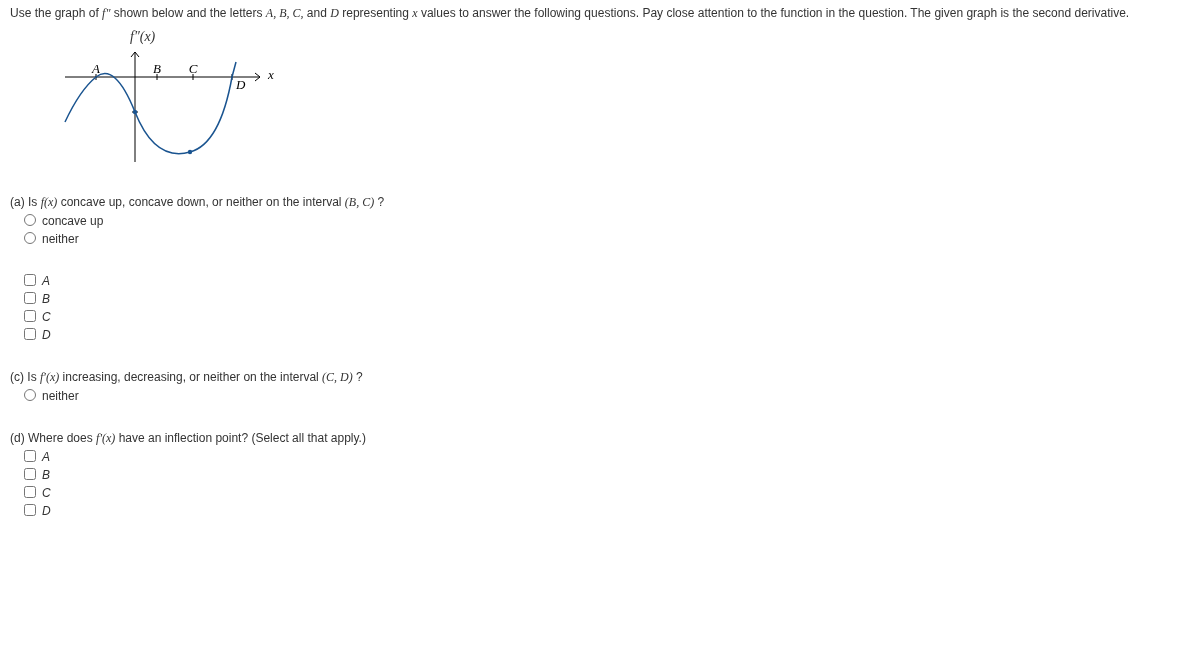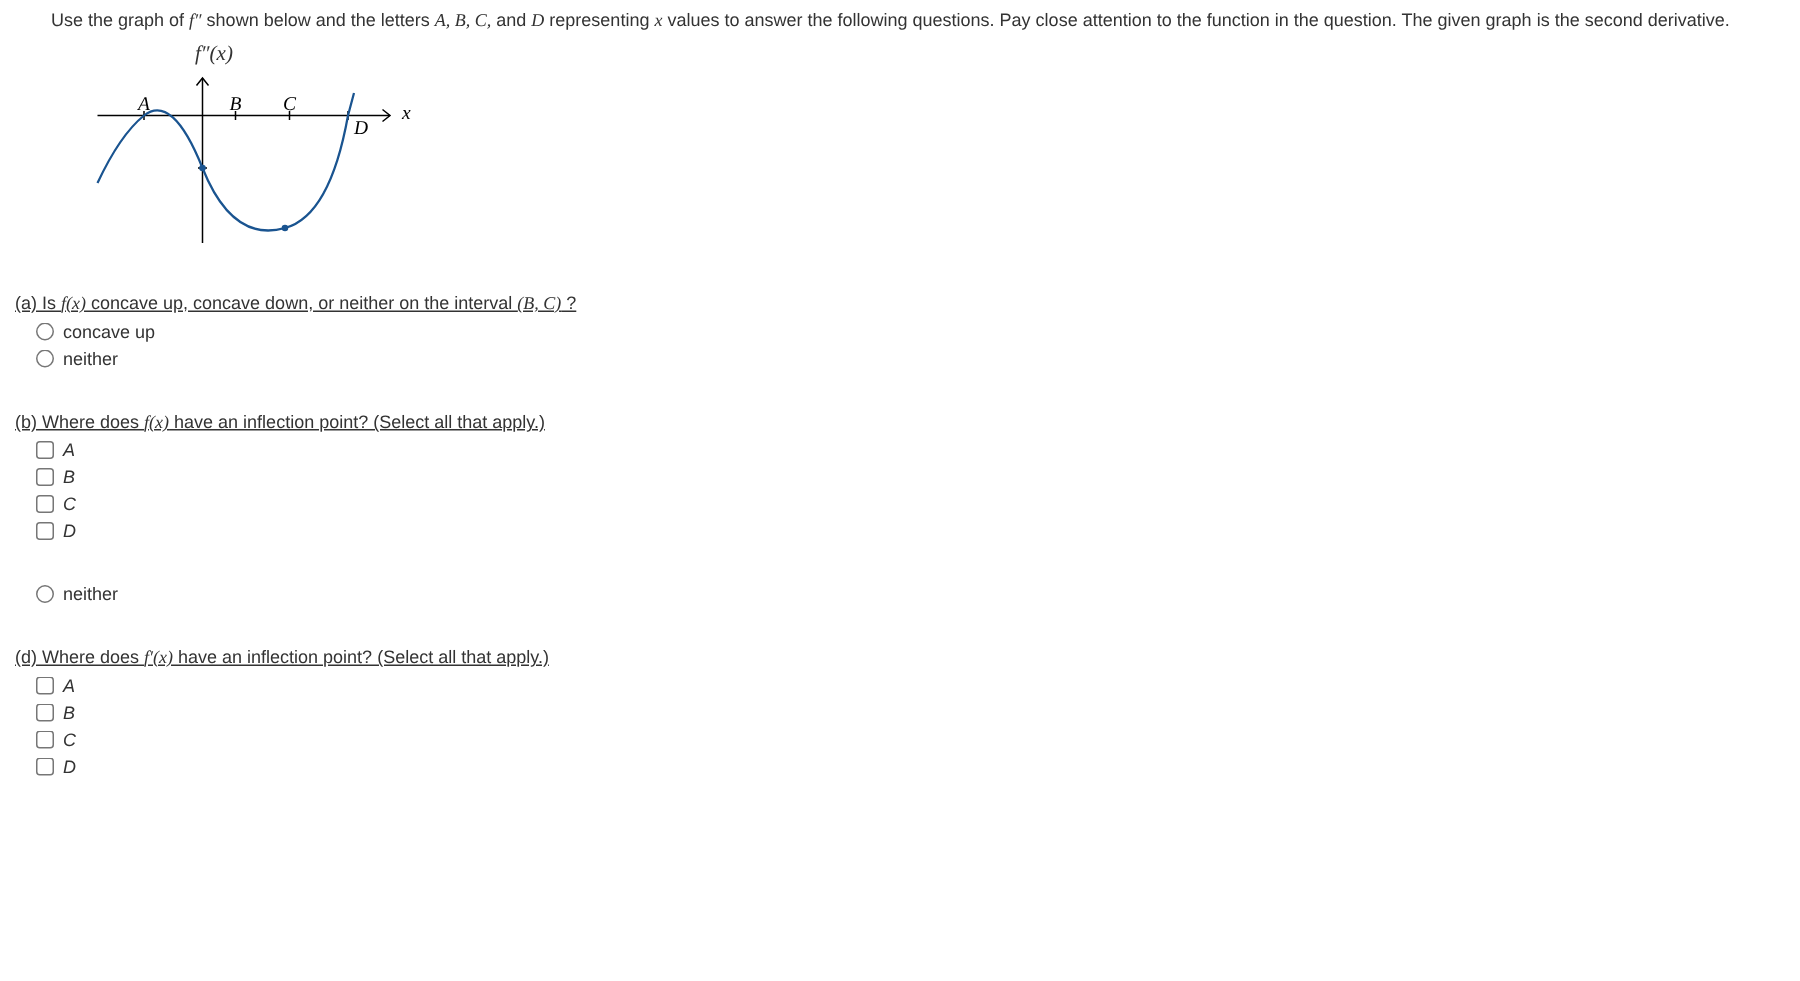--- a/index.html
+++ b/index.html
@@ -5,21 +5,20 @@
     body {
       font-family: Arial, sans-serif;
       font-size: 12px;
       color: #333;
       margin: 0;
       padding: 6px 10px;
       background: #fff;
     }
     .intro {
       margin-bottom: 4px;
-      margin-left: 24px;
     }
     .graph-container {
       margin: 8px 0 8px 50px;
       position: relative;
       width: 220px;
     }
     .axis-label-y {
       font-family: 'Times New Roman', serif;
       font-style: italic;
       font-size: 14px;
@@ -27,25 +26,24 @@
       margin-bottom: 2px;
     }
     .graph-svg {
       display: block;
     }
     .question-block {
       margin-top: 28px;
     }
     .question-text {
       margin-bottom: 4px;
-      text-decoration: underline;
     }
     .option-row {
       display: flex;
-      align-items: center;
+      align-items: flex-start;
       margin: 4px 0 4px 14px;
       gap: 6px;
     }
     input[type="radio"], input[type="checkbox"] {
       margin: 0;
       width: 12px;
       height: 12px;
     }
     .option-label {
       font-style: italic;
@@ -106,42 +104,42 @@
     <input type="radio" name="qa" style="">
     <span class="option-label no-italic">concave up</span>
   </div>
   <div class="option-row">
     <input type="radio" name="qa" style="">
     <span class="option-label no-italic">neither</span>
   </div>
 </div>
 
 <div class="question-block">
-  <div class="question-text">
-    <span>(b) Where does </span><span class="math-italic">f(x)</span><span> have an inflection point? (Select all that apply.)</span>
-  </div>
   <div class="option-row">
     <input type="checkbox" style="">
     <span class="option-label">A</span>
   </div>
   <div class="option-row">
     <input type="checkbox" style="">
     <span class="option-label">B</span>
   </div>
   <div class="option-row">
     <input type="checkbox" style="">
     <span class="option-label">C</span>
   </div>
   <div class="option-row">
     <input type="checkbox" style="">
     <span class="option-label">D</span>
   </div>
 </div>
 
 <div class="question-block">
+  <div class="question-text">
+    <span>(c) Is </span><span class="math-italic">f′(x)</span><span> increasing, decreasing, or neither on the interval </span><span class="math-italic">(C, D)</span><span> ?</span>
+  </div>
   <div class="option-row">
     <input type="radio" name="qc" style="">
     <span class="option-label no-italic">neither</span>
   </div>
 </div>
 
 <div class="question-block">
   <div class="question-text">
     <span>(d) Where does </span><span class="math-italic">f′(x)</span><span> have an inflection point? (Select all that apply.)</span>
   </div>

